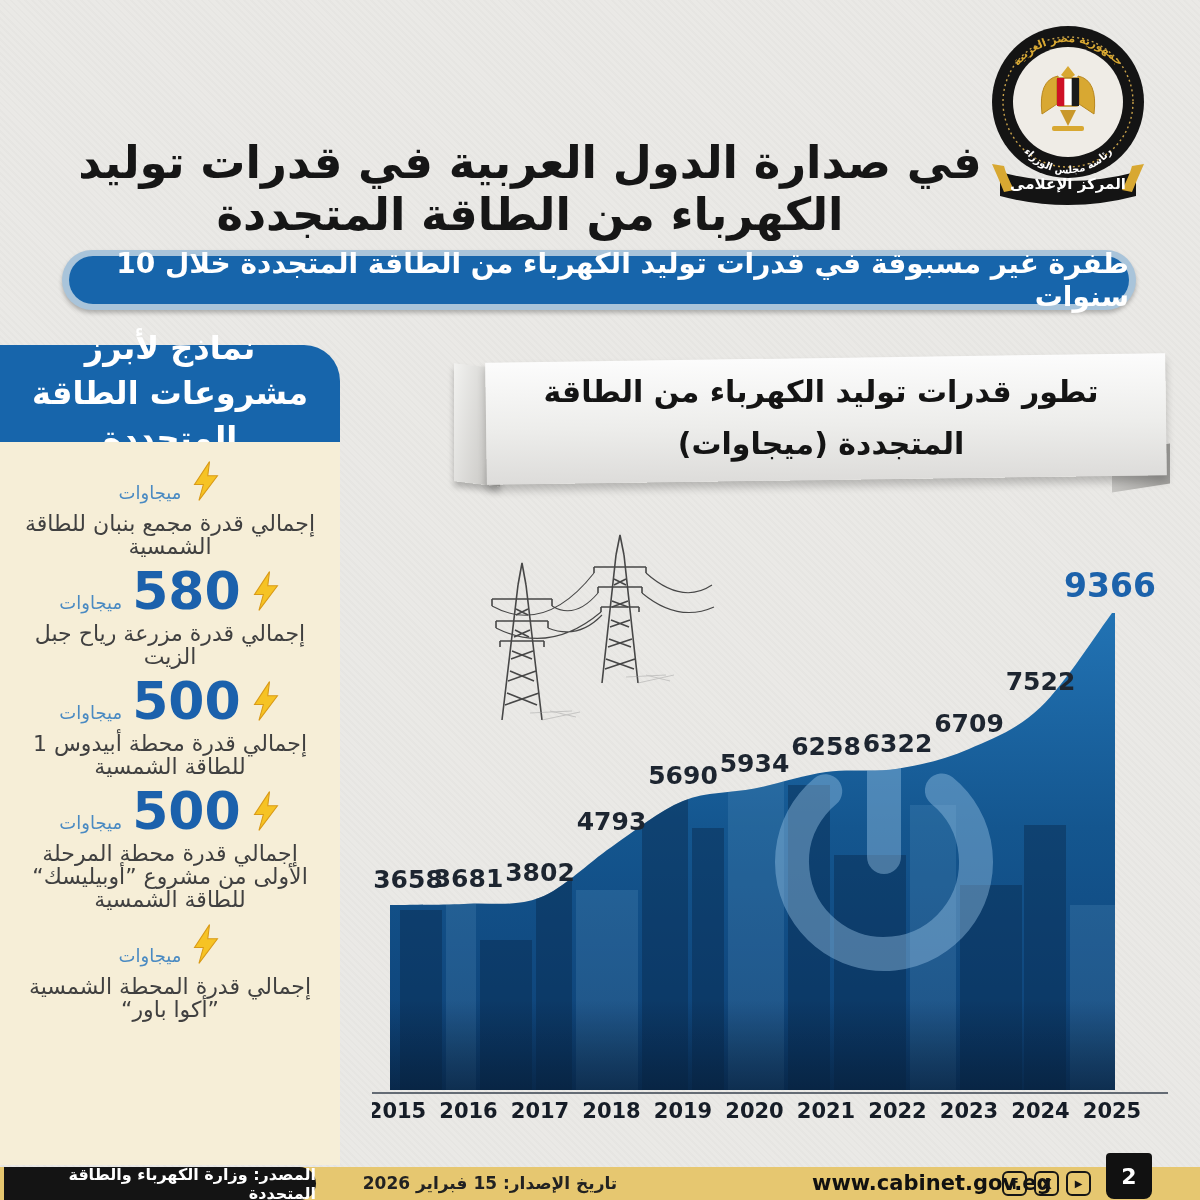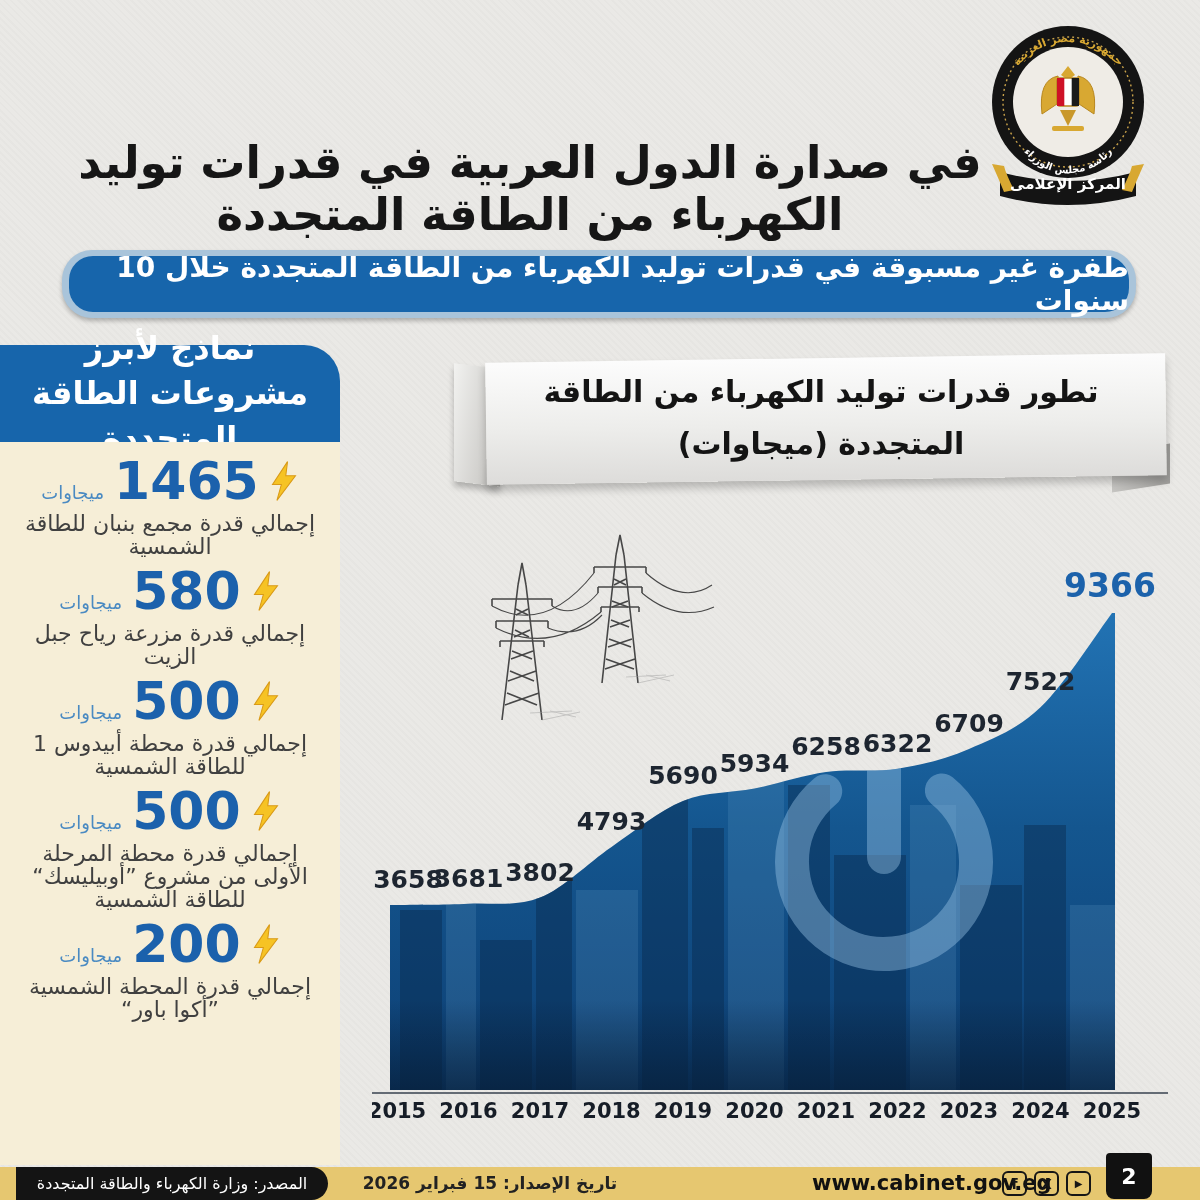--- a/index.html
+++ b/index.html
@@ -8,21 +8,21 @@
         background:#eae9e6;
         background-image:repeating-linear-gradient(45deg,rgba(0,0,0,.015) 0 2px,transparent 2px 5px);}
   .abs{position:absolute;}
   .rtl{direction:rtl;unicode-bidi:embed;}
 
   
   .main-title{left:40px;top:10px;width:980px;text-align:center;
       font-size:80px;font-weight:800;color:#1b74b8;letter-spacing:-1px;}
   .sub-line{left:40px;width:980px;text-align:center;font-size:45px;font-weight:800;color:#161616;}
   .sub1{top:136px;} .sub2{top:188px;}
-  .banner-outer{left:62px;top:250px;width:1074px;height:68px;background:#a9c4da;border-radius:30px;
+  .banner-outer{left:62px;top:250px;width:1074px;height:60px;background:#a9c4da;border-radius:30px;
       box-shadow:0 3px 4px rgba(0,0,0,.25);}
   .banner-inner{position:absolute;left:7px;top:6px;right:7px;bottom:6px;background:#1765ab;
       border-radius:24px;color:#fff;font-size:28px;font-weight:800;display:flex;
       align-items:center;justify-content:center;}
 
   
   .logo{left:980px;top:14px;width:176px;height:210px;}
 
   
   .side-header{left:0;top:345px;width:340px;height:97px;background:#1765ab;border-radius:0 36px 0 0;
@@ -49,22 +49,22 @@
       background:linear-gradient(80deg,#c6c5c2,#9b9a97);transform:skewY(-9deg);}
   .ribbon-text{position:absolute;left:80px;right:36px;top:8px;text-align:center;
       font-size:30px;font-weight:800;color:#141414;line-height:52px;padding-top:6px;}
 
   
   .chart-svg{left:372px;top:570px;}
   .towers-svg{left:450px;top:515px;}
 
   
   .footer{left:0;top:1167px;width:1200px;height:33px;background:#e6c770;}
-  .src-pill{position:absolute;left:16px;top:0;width:312px;height:33px;background:#141414;
-      border-radius:0 17px 17px 0;color:#fff;font-size:16px;font-weight:400;
+  .src-pill{position:absolute;left:4px;top:0;width:312px;height:33px;background:#141414;
+      border-radius:0 17px 17px 0;color:#fff;font-size:16px;font-weight:700;
       display:flex;align-items:center;justify-content:center;}
   .foot-date{position:absolute;left:350px;top:0;width:280px;height:33px;line-height:33px;
       text-align:center;font-size:17px;font-weight:700;color:#222;}
   .foot-site{position:absolute;left:812px;top:0;width:185px;height:33px;line-height:33px;
       font-size:21px;font-weight:800;color:#111;}
   .socials{position:absolute;left:1002px;top:4px;display:flex;gap:7px;}
   .soc{width:25px;height:25px;border:2px solid #161616;border-radius:6px;box-sizing:border-box;
       display:flex;align-items:center;justify-content:center;font-size:14px;font-weight:800;color:#161616;}
   .page-tab{position:absolute;left:1106px;top:-14px;width:46px;height:46px;background:#111;
       border-radius:4px 4px 8px 8px;color:#fff;font-size:22px;font-weight:800;
@@ -116,21 +116,20 @@
 
   <div class="abs side-header rtl">نماذج لأبرز مشروعات الطاقة المتجددة</div>
   <div class="abs side-body">
     <div class="side-items">
 
       <div class="side-item">
         <div class="val-row">
           <svg class="bolt" viewBox="0 0 34 44">
               <polygon points="21,0 4,26 14,26 9,44 30,16 19,16" fill="#f6c324" stroke="#d99a17" stroke-width="1.2"></polygon>
             </svg>
-          <span class="val-num">1465</span>
           <span class="val-unit">ميجاوات</span>
         </div>
         <div class="val-desc rtl">إجمالي قدرة مجمع بنبان للطاقة الشمسية</div>
       </div>
 
       <div class="side-item">
         <div class="val-row">
           <svg class="bolt" viewBox="0 0 34 44">
               <polygon points="21,0 4,26 14,26 9,44 30,16 19,16" fill="#f6c324" stroke="#d99a17" stroke-width="1.2"></polygon>
             </svg>
@@ -160,21 +159,20 @@
           <span class="val-unit">ميجاوات</span>
         </div>
         <div class="val-desc rtl">إجمالي قدرة محطة المرحلة الأولى من مشروع ”أوبيليسك“ للطاقة الشمسية</div>
       </div>
 
       <div class="side-item">
         <div class="val-row">
           <svg class="bolt" viewBox="0 0 34 44">
               <polygon points="21,0 4,26 14,26 9,44 30,16 19,16" fill="#f6c324" stroke="#d99a17" stroke-width="1.2"></polygon>
             </svg>
-          <span class="val-num">200</span>
           <span class="val-unit">ميجاوات</span>
         </div>
         <div class="val-desc rtl">إجمالي قدرة المحطة الشمسية ”أكوا باور“</div>
       </div>
     </div>
 
   </div>
 
   <div class="abs ribbon">
     <div class="ribbon-tail-l"></div>

